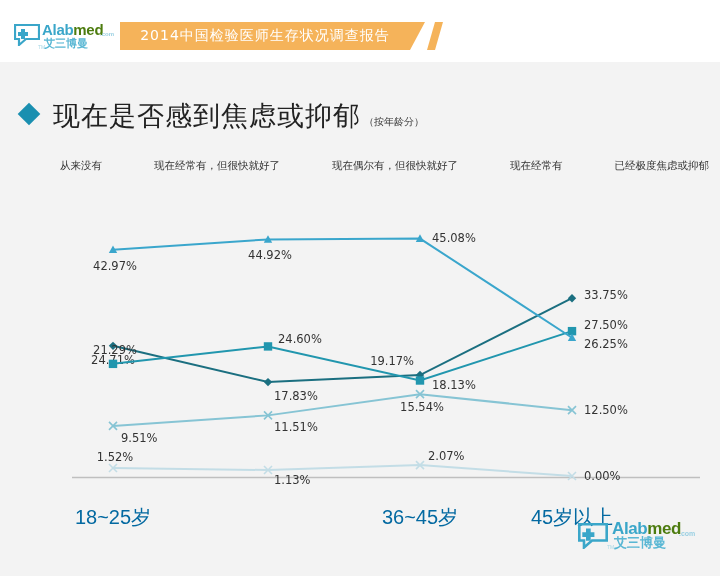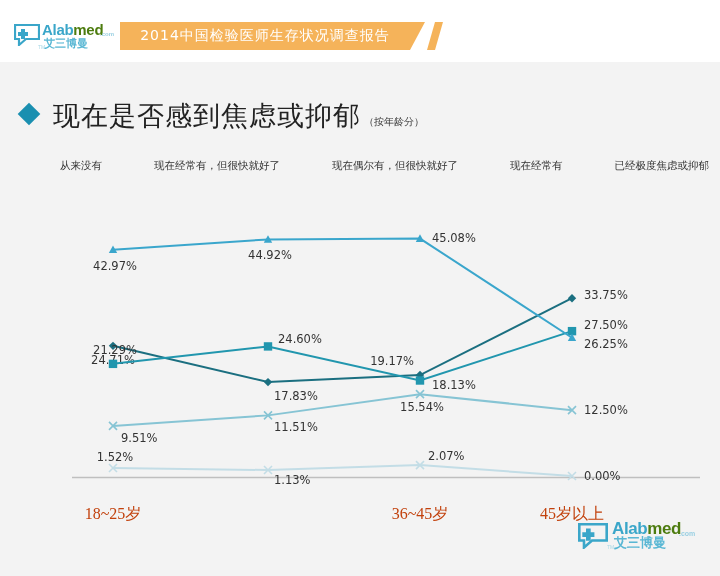--- a/index.html
+++ b/index.html
@@ -56,22 +56,22 @@
   .legend-line{width:26px;height:2px;position:relative;display:block;}
   .legend-label{font-size:10.5px;color:#333;margin-left:4px;white-space:nowrap;
                 font-family:"DejaVu Sans","Liberation Sans",sans-serif;}
 
   
   .chart{position:absolute;left:0;top:188px;width:720px;height:310px;}
   .chart svg{display:block;}
 
   
   .xaxis{position:absolute;left:0;top:500px;width:720px;height:30px;}
-  .xtick{position:absolute;font-size:16px;color:#c2410c;white-space:nowrap;
-         font-family:Liberation Serif, serif;}
+  .xtick{position:absolute;font-size:20px;color:#0369a1;white-space:nowrap;
+         font-family:Liberation Sans, sans-serif;}
 
   
   .logo-bottom{position:absolute;left:578px;top:519px;width:128px;height:36px;}
   .lb-mark{position:absolute;left:0;top:4px;width:30px;height:26px;}
   .lb-word{position:absolute;left:34px;top:1px;font-size:17px;font-weight:bold;letter-spacing:-0.4px;line-height:17px;}
   .lb-dotcom{position:absolute;left:101px;top:11px;font-size:7px;color:#9ad0e3;font-weight:bold;}
   .lb-cn{position:absolute;left:36px;top:17px;font-size:13px;color:#59b7d4;line-height:14px;font-weight:bold;}
   .lb-tm{position:absolute;left:29px;top:25px;font-size:5px;color:#a9d8e6;}
 
   .dl{font-size:11.5px;fill:#333;font-family:"DejaVu Sans","Liberation Sans",sans-serif;}

